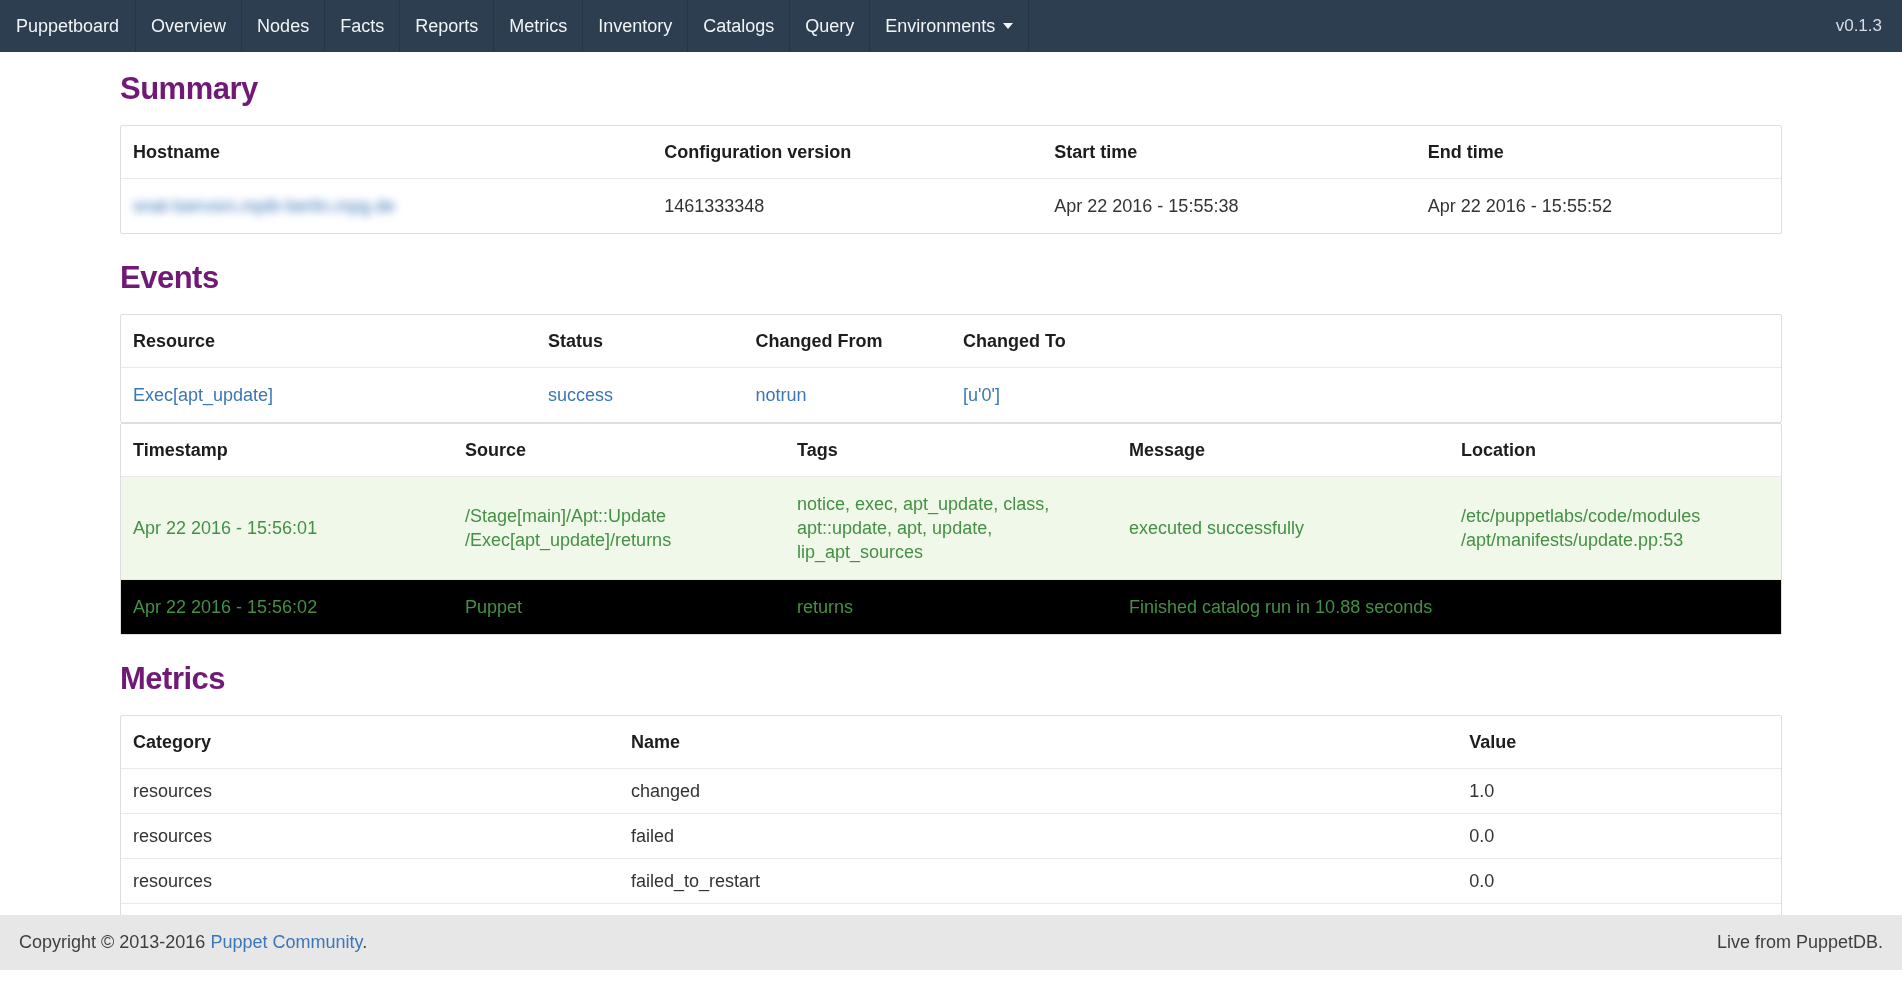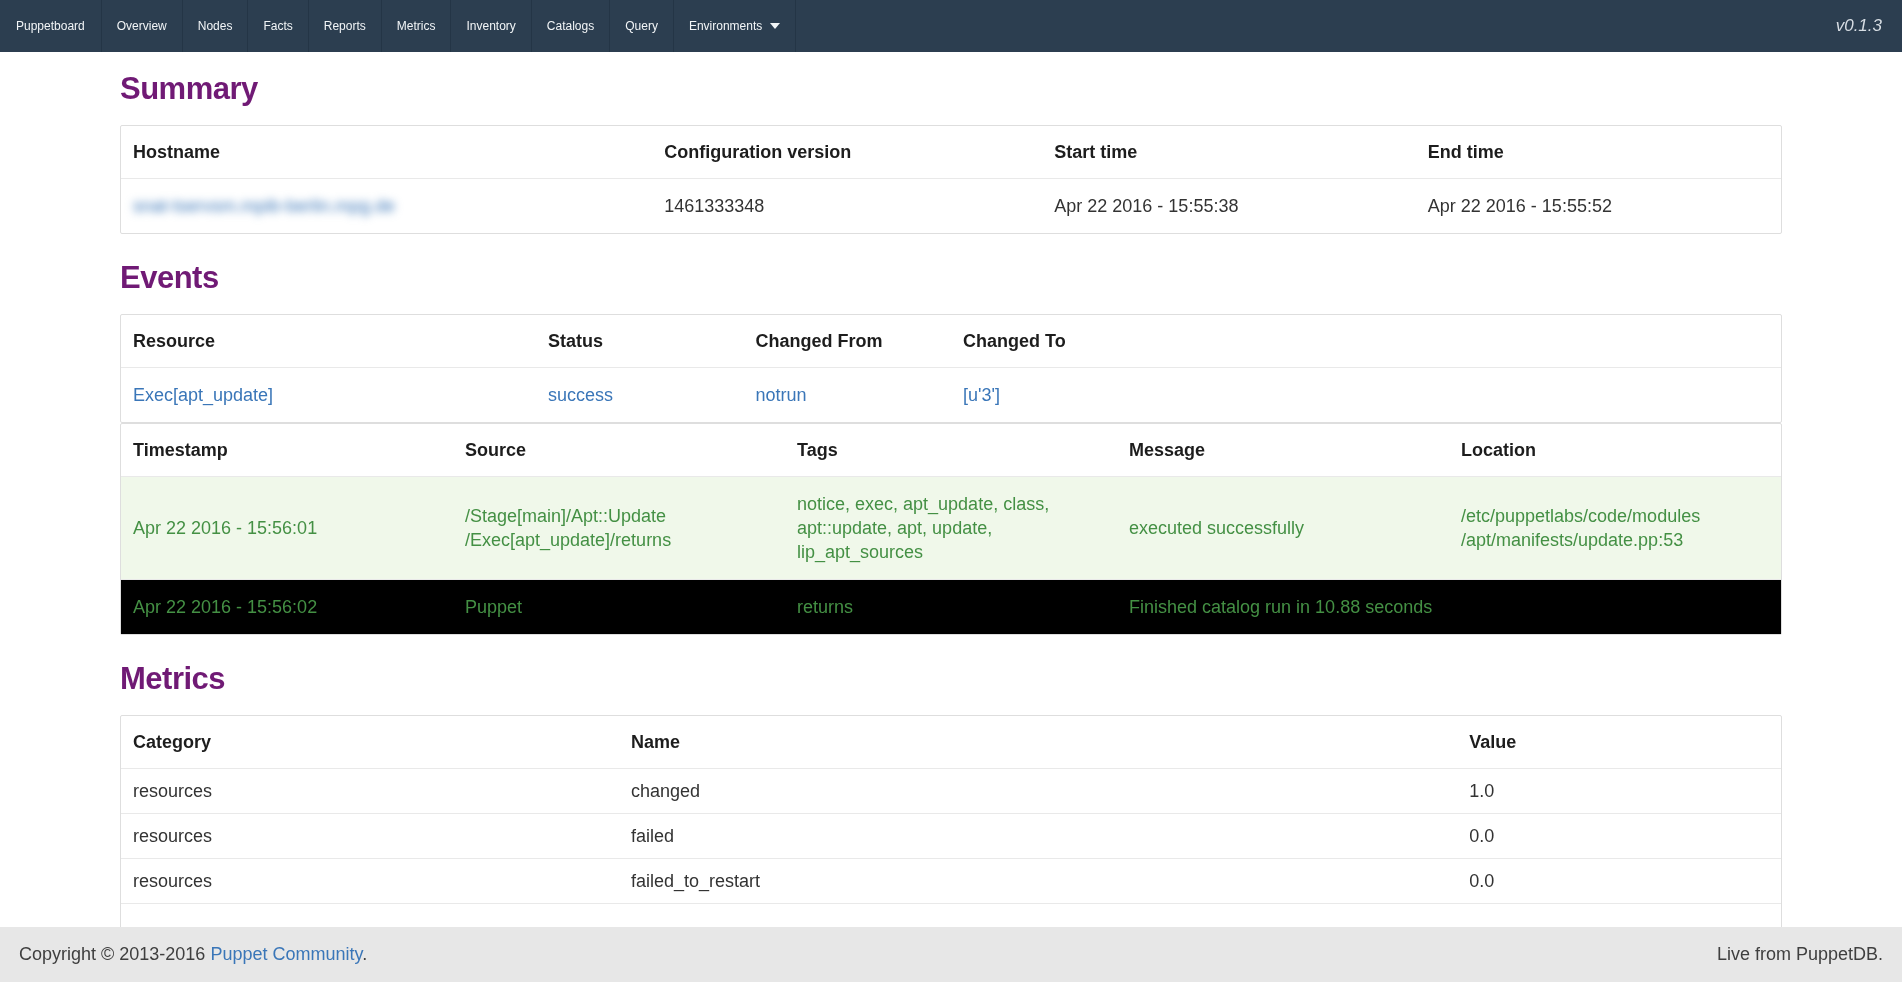--- a/index.html
+++ b/index.html
@@ -19,42 +19,41 @@
     display: flex;
     align-items: stretch;
     width: 100%;
   }
   .nav-left { display: flex; align-items: stretch; }
   .nav-item {
     display: flex;
     align-items: center;
     padding: 0 15px;
     color: #f2f5f7;
-    font-size: 12px;
+    font-size: 18px;
     cursor: pointer;
     border-right: 1px solid #243546;
     white-space: nowrap;
   }
   .nav-brand { padding: 0 16px; }
   .caret {
     display: inline-block;
     margin-left: 8px;
     width: 0; height: 0;
     border-left: 5px solid transparent;
     border-right: 5px solid transparent;
     border-top: 6px solid #f2f5f7;
   }
   .nav-spacer { flex: 1; }
   .nav-version {
     display: flex;
     align-items: center;
     padding: 16px 20px;
     color: #d7dde3;
     font-size: 17px;
-    font-style: italic;
   }
 
   
   .container { margin: 0 120px; }
   h2 {
     font-size: 31px;
     font-weight: 700;
     color: #701a75;
     margin: 26px 0 18px 0;
     letter-spacing: -0.5px;
@@ -89,21 +88,21 @@
 
   
   .log-row td { color: #449044; }
   .log-row-odd td { background: #f0f8ea; }
   .log-row-even td { background: #000000; }
   .prewrap { white-space: pre-line; }
 
   
   .footer {
     position: fixed;
-    left: 0; bottom: 4px;
+    left: 0; bottom: 16px;
     width: 100%;
     height: 55px;
     background: #e7e7e7;
     display: flex;
     align-items: center;
     justify-content: space-between;
     padding: 0 19px;
     font-size: 18px;
     color: #3f3f3f;
     z-index: 10;
@@ -192,21 +191,21 @@
         <th>Status</th>
         <th>Changed From</th>
         <th>Changed To</th>
       </tr>
     </thead>
     <tbody>
       <tr>
         <td><a class="link">Exec[apt_update]</a></td>
         <td><a class="link">success</a></td>
         <td><a class="link">notrun</a></td>
-        <td><a class="link">[u'3']</a></td>
+        <td><a class="link">[u'0']</a></td>
       </tr>
     </tbody>
   </table>
 
   <table>
     <colgroup>
         <col style="width:20%">
         <col style="width:20%">
         <col style="width:20%">
         <col style="width:20%">

